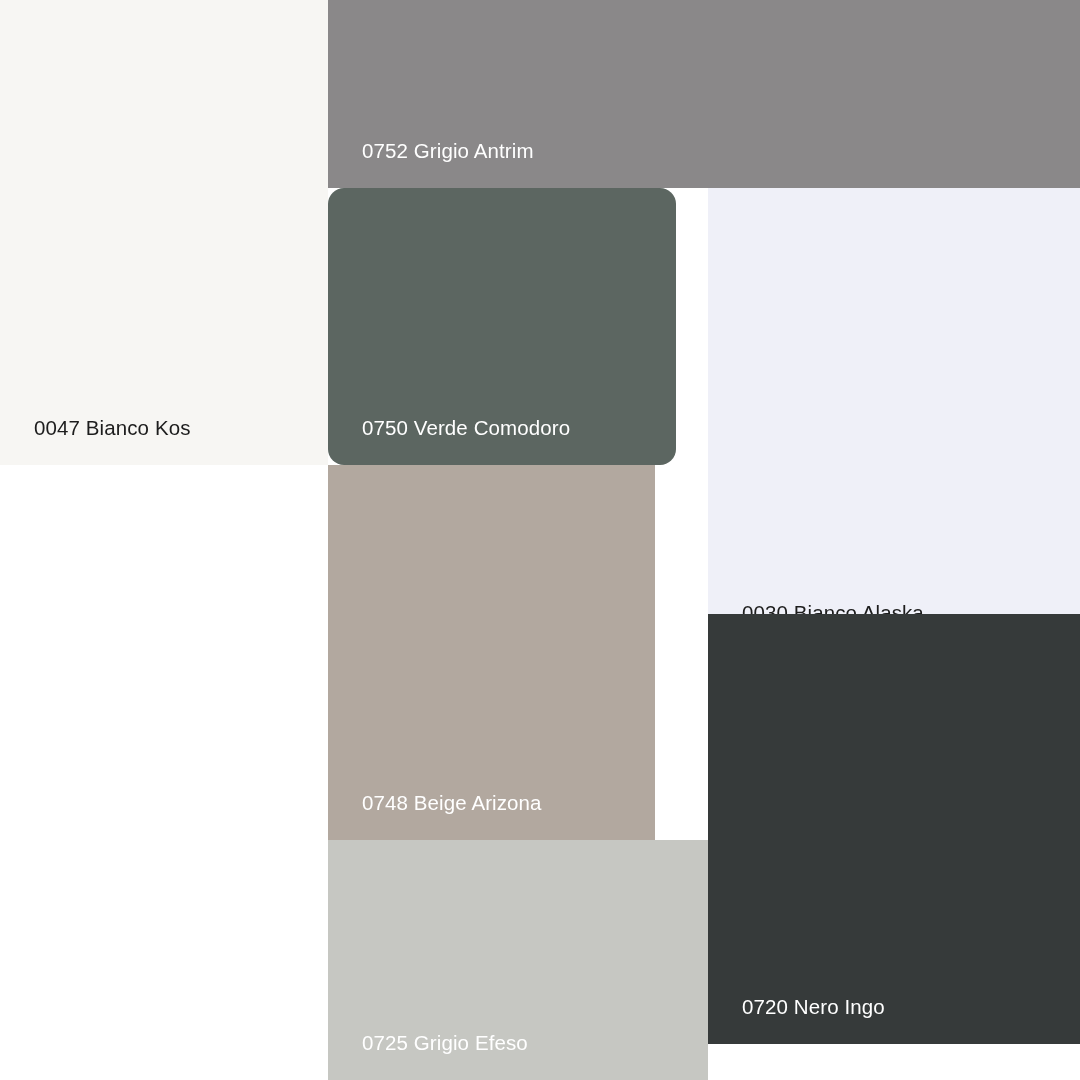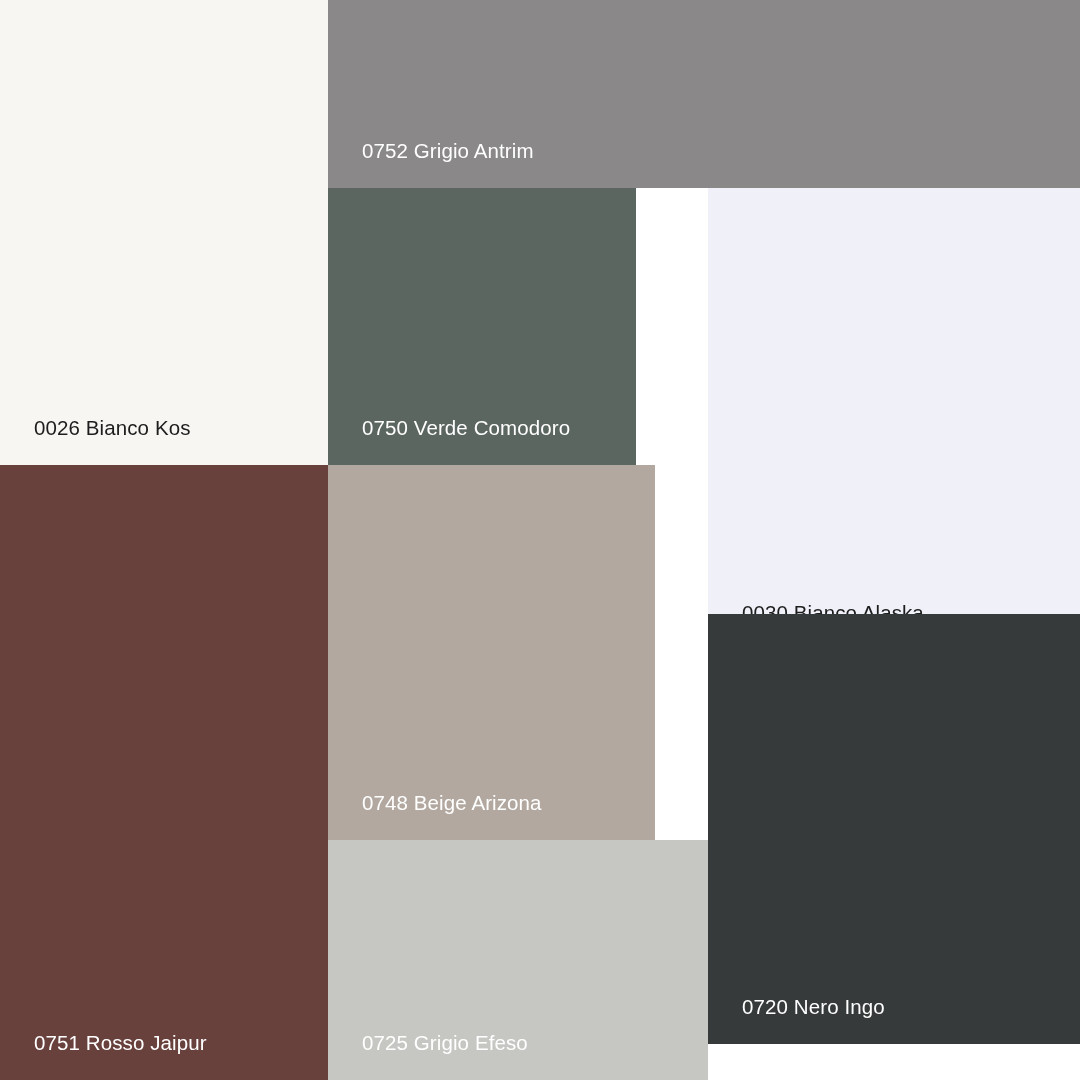--- a/index.html
+++ b/index.html
@@ -51,21 +51,21 @@
     left: 0; top: 465px; width: 328px; height: 615px;
   }
 
   
   #swatch-grigio-antrim {
     left: 328px; top: 0; width: 752px; height: 188px;
   }
 
   
   #swatch-verde-comodoro {
-    left: 328px; top: 188px; width: 308px; height: 277px;
+    left: 328px; top: 188px; width: 348px; height: 277px; border-radius: 16px;
   }
   #swatch-beige-arizona {
     left: 328px; top: 465px; width: 327px; height: 375px;
   }
   #swatch-grigio-efeso {
     left: 328px; top: 840px; width: 380px; height: 240px; padding-left: 20px;
   }
 
   
   #swatch-bianco-alaska {
@@ -74,26 +74,23 @@
   #swatch-nero-ingo {
     left: 708px; top: 614px; width: 372px; height: 430px;
   }
 </style>
 </head>
 <body style="background: rgb(255, 255, 255);">
 
 <div id="palette-board">
 
   <div class="swatch" id="swatch-bianco-kos" style="background-color: rgb(247, 246, 243);">
-    <span class="swatch-label label-dark" style="color: rgb(29, 29, 29);">0026 Bianco Kos</span>
+    <span class="swatch-label label-dark" style="color: rgb(29, 29, 29);">0047 Bianco Kos</span>
   </div>
 
-  <div class="swatch" id="swatch-rosso-jaipur" style="background-color: rgb(104, 64, 60);">
-    <span class="swatch-label label-light" style="color: rgb(255, 255, 255);">0751 Rosso Jaipur</span>
-  </div>
 
   <div class="swatch" id="swatch-grigio-antrim" style="background-color: rgb(138, 136, 137);">
     <span class="swatch-label label-light" style="color: rgb(255, 255, 255);">0752 Grigio Antrim</span>
   </div>
 
   <div class="swatch" id="swatch-verde-comodoro" style="background-color: rgb(92, 102, 97);">
     <span class="swatch-label label-light" style="color: rgb(255, 255, 255);">0750 Verde Comodoro</span>
   </div>
 
   <div class="swatch" id="swatch-beige-arizona" style="background-color: rgb(178, 168, 159);">

